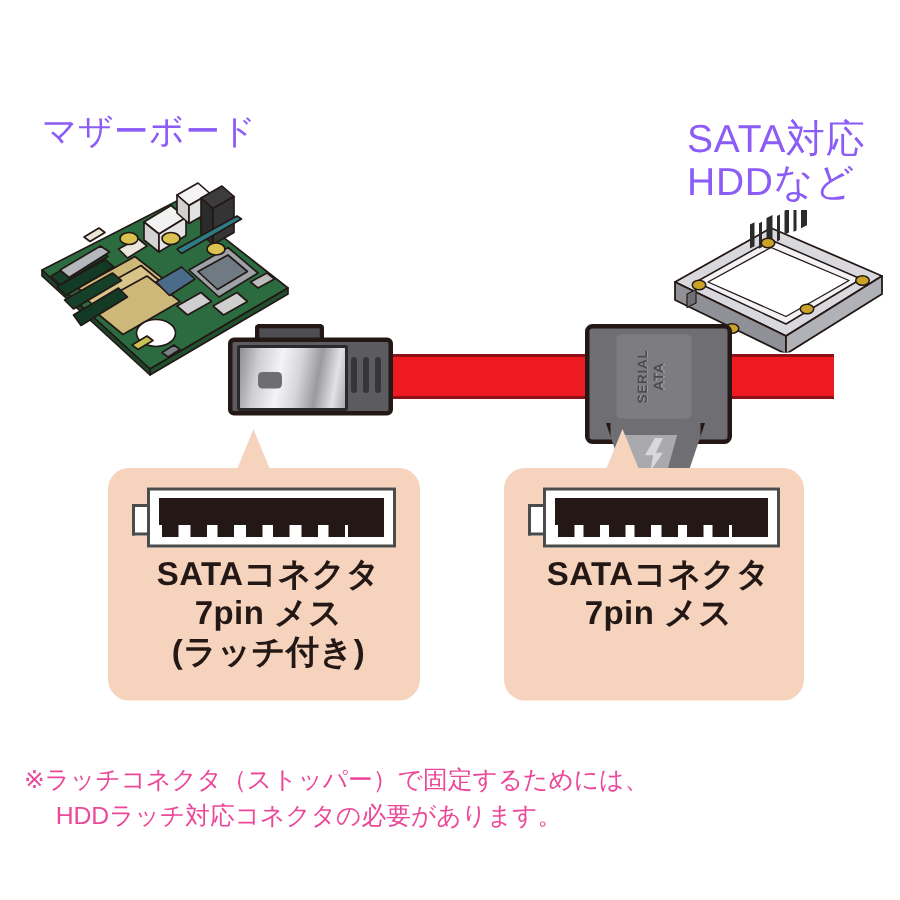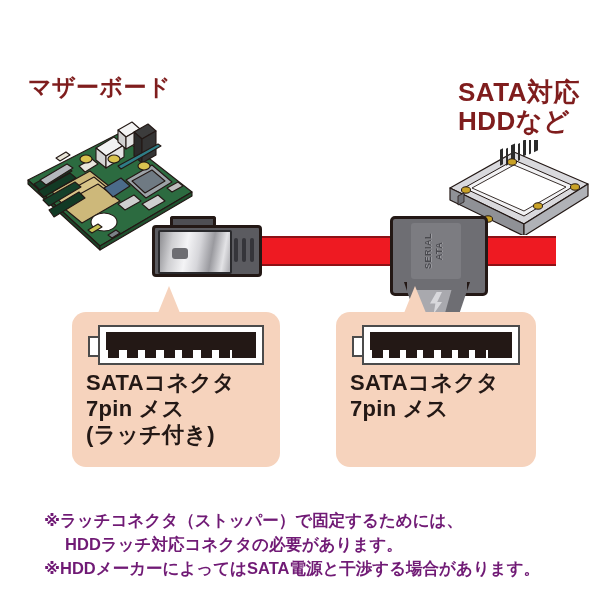--- a/index.html
+++ b/index.html
@@ -4,21 +4,21 @@
 <style>
   html,body{margin:0;padding:0;}
   body{
     width:600px;height:600px;background:#ffffff;overflow:hidden;
     font-family:"Liberation Sans","DejaVu Sans",sans-serif;
     color:#1a1a1a;position:relative;
   }
   .stage{position:absolute;inset:0;}
 
   
-  .label{position:absolute;font-weight:700;color:#7f1d1d;letter-spacing:.5px;}
+  .label{position:absolute;font-weight:400;color:#8b5cf6;letter-spacing:.5px;}
   #mb-label{left:28px;top:72px;font-size:23px;line-height:30px;}
   #hdd-label{left:458px;top:78px;font-size:26px;line-height:29px;white-space:pre-line;}
 
   
   #motherboard{position:absolute;left:22px;top:118px;width:175px;height:135px;}
 
   
   #hdd{position:absolute;left:442px;top:140px;width:152px;height:95px;}
 
   
@@ -75,21 +75,21 @@
     transform:rotate(-90deg);transform-origin:center;
   }
   #conn-right .emboss span{
     display:block;color:#4a4a4f;font-size:9px;font-weight:700;letter-spacing:.5px;
     text-align:center;line-height:11px;padding-top:12px;
     text-shadow:0 1px 0 #9b9ba0;
   }
 
   
   .callout{
-    position:absolute;background:#f6d3bd;border-radius:14px;
+    position:absolute;background:#f6d3bd;border-radius:14px;text-align:center;
   }
   .callout .tail{
     position:absolute;top:-26px;width:0;height:0;
     border-left:11px solid transparent;border-right:11px solid transparent;
     border-bottom:27px solid #f6d3bd;
   }
   #callout-left{left:72px;top:312px;width:208px;height:155px;}
   #callout-left .tail{left:86px;}
   #callout-right{left:336px;top:312px;width:200px;height:155px;}
   #callout-right .tail{left:68px;}
@@ -120,21 +120,21 @@
 
   .callout .cap{
     position:absolute;left:14px;top:58px;right:8px;
     font-size:22px;font-weight:700;line-height:26px;color:#231815;
     white-space:pre-line;letter-spacing:.3px;
   }
 
   
   #notes{
     position:absolute;left:16px;top:508px;right:8px;
-    font-size:16.5px;line-height:24px;font-weight:700;color:#701a75;margin-left:28px;
+    font-size:16.5px;line-height:24px;font-weight:400;color:#ec4899;
   }
   #notes div{white-space:pre-line;}
   #note-1{text-indent:0;}
 </style>
 </head>
 <body>
 
 <div class="stage">
 
   <div class="label" id="mb-label">マザーボード</div>
@@ -289,16 +289,15 @@
         <i></i>
       </div>
     </div>
     <div class="cap">SATAコネクタ
 7pin メス</div>
   </div>
 
   <div id="notes">
     <div id="note-1">※ラッチコネクタ（ストッパー）で固定するためには、
 　 HDDラッチ対応コネクタの必要があります。</div>
-    <div id="note-2">※HDDメーカーによってはSATA電源と干渉する場合があります。</div>
   </div>
 
 </div>
 
 </body></html>

